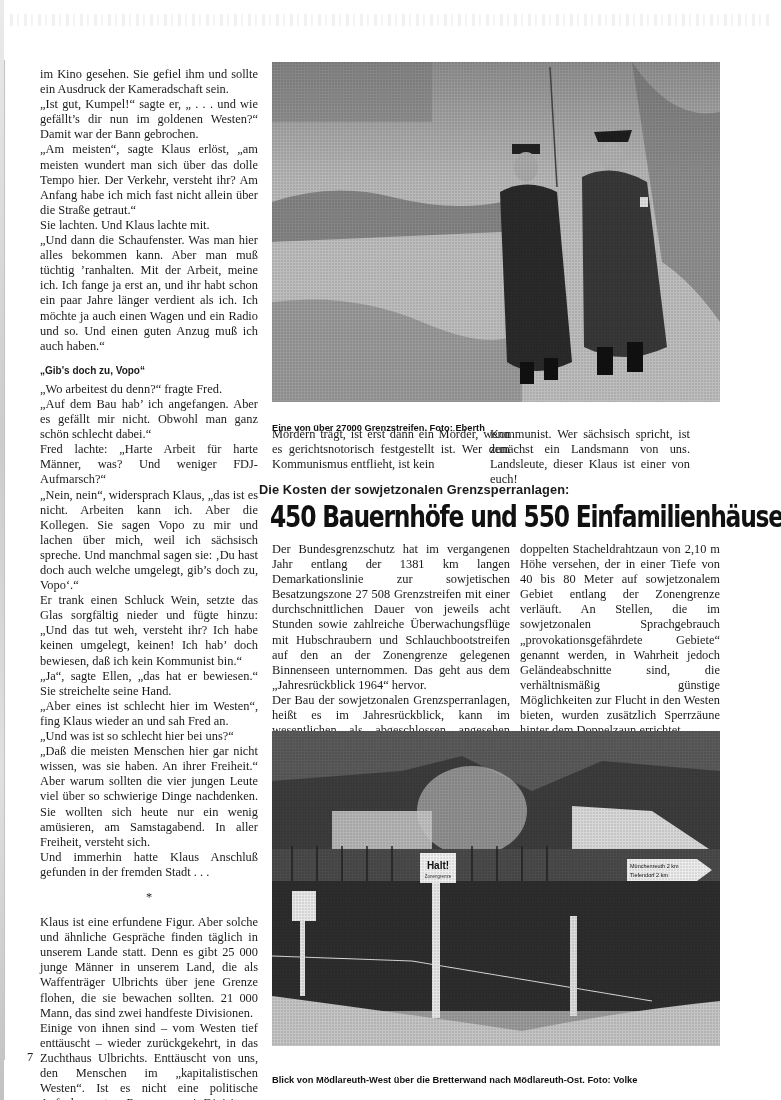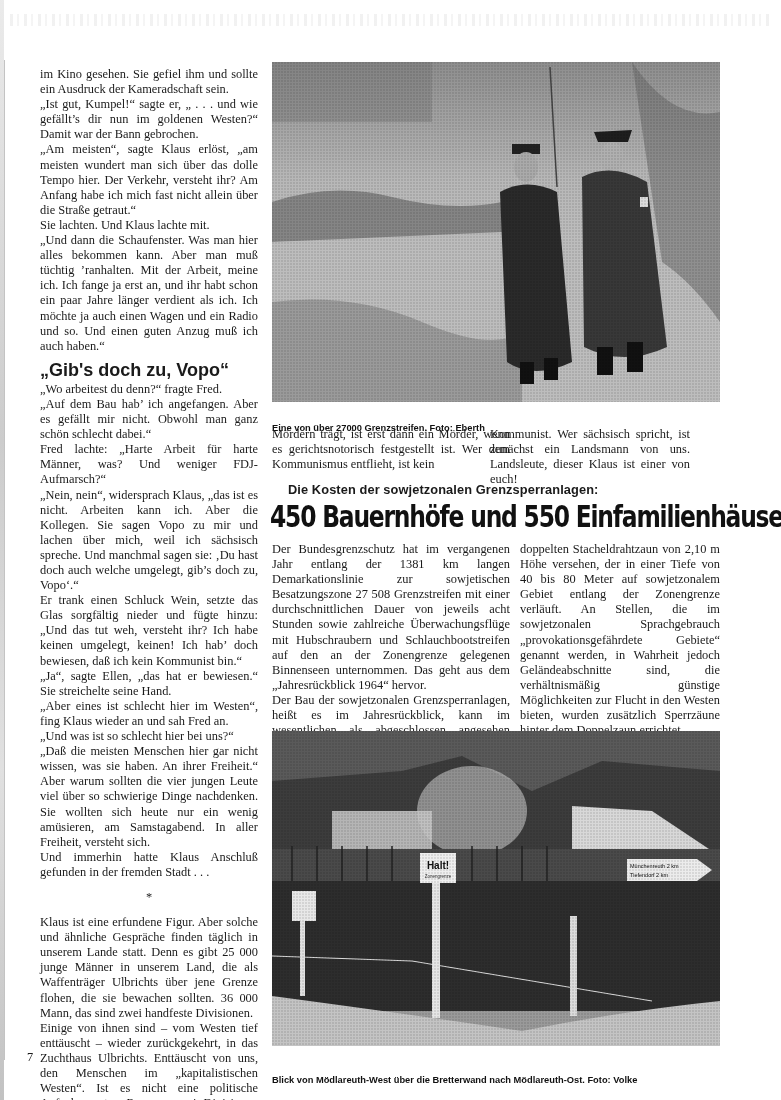--- a/index.html
+++ b/index.html
@@ -8,33 +8,33 @@
   .scan-edge { position:absolute; left:0; top:0; width:4px; height:1100px;
          background:linear-gradient(#ddd,#aaa 40%,#ccc 70%,#999); opacity:.6; }
   .scan-edge2 { position:absolute; left:4px; top:60px; width:1px; height:1000px; background:#888; opacity:.5; }
   .topnoise { position:absolute; left:10px; top:14px; width:760px; height:12px;
          background:repeating-linear-gradient(90deg,#eee 0 3px,#fff 3px 7px,#f2f2f2 7px 9px,#fff 9px 14px); opacity:.8; }
   .col { position:absolute; font-size:12.4px; line-height:15.1px; text-align:justify; }
   .col p { margin:0; text-indent:0; }
   .col p.last { text-align-last:left; }
   #col-left { left:40px; top:67px; width:218px; }
   .subhead { font-family:"Liberation Sans","DejaVu Sans",sans-serif; font-weight:bold;
-         font-size:18px; margin:9px 0 4px 0 !important; }
+         font-size:10px; margin:9px 0 4px 0 !important; }
   .star { text-align:center !important; margin:10px 0 10px 0 !important; }
   .pagenum { position:absolute; left:27px; top:1050px; font-size:12.4px; }
   .photo { position:absolute; overflow:hidden; background:#8a8a8a; }
   #photo1 { left:272px; top:62px; width:448px; height:340px; }
   #photo2 { left:272px; top:731px; width:448px; height:315px; }
   .caption { position:absolute; font-family:"Liberation Sans","DejaVu Sans",sans-serif;
          font-weight:bold; font-size:9.3px; color:#111; white-space:nowrap; }
   #cap1 { left:272px; top:407px;margin-top:16px; }
   #cap2 { left:272px; top:1053px;margin-top:22px; }
   #col-mid1 { left:272px; top:427px; width:238px; }
   #col-right1 { left:490px; top:427px; width:200px; }
-  .kicker { position:absolute; left:288px; top:482px; font-family:"Liberation Sans","DejaVu Sans",sans-serif;
+  .kicker { position:absolute; left:259px; top:482px; font-family:"Liberation Sans","DejaVu Sans",sans-serif;
          font-weight:bold; font-size:12.8px; letter-spacing:.1px; white-space:nowrap; }
   .headline { position:absolute; left:270px; top:498px; font-family:"DejaVu Sans","Liberation Sans",sans-serif;
          font-weight:bold; font-size:31px; line-height:36px; letter-spacing:-1.6px; white-space:nowrap;
          transform:scaleX(0.755); transform-origin:left top; color:#111; }
   #col-mid2 { left:272px; top:542px; width:238px; }
   #col-right2 { left:520px; top:542px; width:200px; }
   svg { display:block; }
 </style>
 </head>
 <body>
@@ -54,21 +54,21 @@
   <p>„Auf dem Bau hab’ ich angefangen. Aber es gefällt mir nicht. Obwohl man ganz schön schlecht dabei.“</p>
   <p>Fred lachte: „Harte Arbeit für harte Männer, was? Und weniger FDJ-Aufmarsch?“</p>
   <p>„Nein, nein“, widersprach Klaus, „das ist es nicht. Arbeiten kann ich. Aber die Kollegen. Sie sagen Vopo zu mir und lachen über mich, weil ich sächsisch spreche. Und manchmal sagen sie: ‚Du hast doch auch welche umgelegt, gib’s doch zu, Vopo‘.“</p>
   <p>Er trank einen Schluck Wein, setzte das Glas sorgfältig nieder und fügte hinzu: „Und das tut weh, versteht ihr? Ich habe keinen umgelegt, keinen! Ich hab’ doch bewiesen, daß ich kein Kommunist bin.“</p>
   <p>„Ja“, sagte Ellen, „das hat er bewiesen.“ Sie streichelte seine Hand.</p>
   <p>„Aber eines ist schlecht hier im Westen“, fing Klaus wieder an und sah Fred an.</p>
   <p>„Und was ist so schlecht hier bei uns?“</p>
   <p>„Daß die meisten Menschen hier gar nicht wissen, was sie haben. An ihrer Freiheit.“ Aber warum sollten die vier jungen Leute viel über so schwierige Dinge nachdenken. Sie wollten sich heute nur ein wenig amüsieren, am Samstagabend. In aller Freiheit, versteht sich.</p>
   <p class="last">Und immerhin hatte Klaus Anschluß gefunden in der fremden Stadt . . .</p>
   <p class="star">*</p>
-  <p>Klaus ist eine erfundene Figur. Aber solche und ähnliche Gespräche finden täglich in unserem Lande statt. Denn es gibt 25 000 junge Männer in unserem Land, die als Waffenträger Ulbrichts über jene Grenze flohen, die sie bewachen sollten. 36 000 Mann, das sind zwei handfeste Divisionen.</p>
+  <p>Klaus ist eine erfundene Figur. Aber solche und ähnliche Gespräche finden täglich in unserem Lande statt. Denn es gibt 25 000 junge Männer in unserem Land, die als Waffenträger Ulbrichts über jene Grenze flohen, die sie bewachen sollten. 21 000 Mann, das sind zwei handfeste Divisionen.</p>
   <p>Einige von ihnen sind – vom Westen tief enttäuscht – wieder zurückgekehrt, in das Zuchthaus Ulbrichts. Enttäuscht von uns, den Menschen im „kapitalistischen Westen“. Ist es nicht eine politische Aufgabe ersten Ranges, zwei Divisionen bei uns als freie Bürger zu halten? Und dafür zu sorgen, daß sich „drüben“ unter den Soldaten nicht herumspricht, es sei sinnlos, zu türmen?</p>
 
 </div>
 <div class="pagenum">7</div>
 
 <div id="photo1" class="photo">
   <svg width="448" height="340" viewBox="0 0 448 340">
     <defs>
       <pattern id="dots1" width="3" height="3" patternUnits="userSpaceOnUse">
         <rect width="3" height="3" fill="none"></rect>

